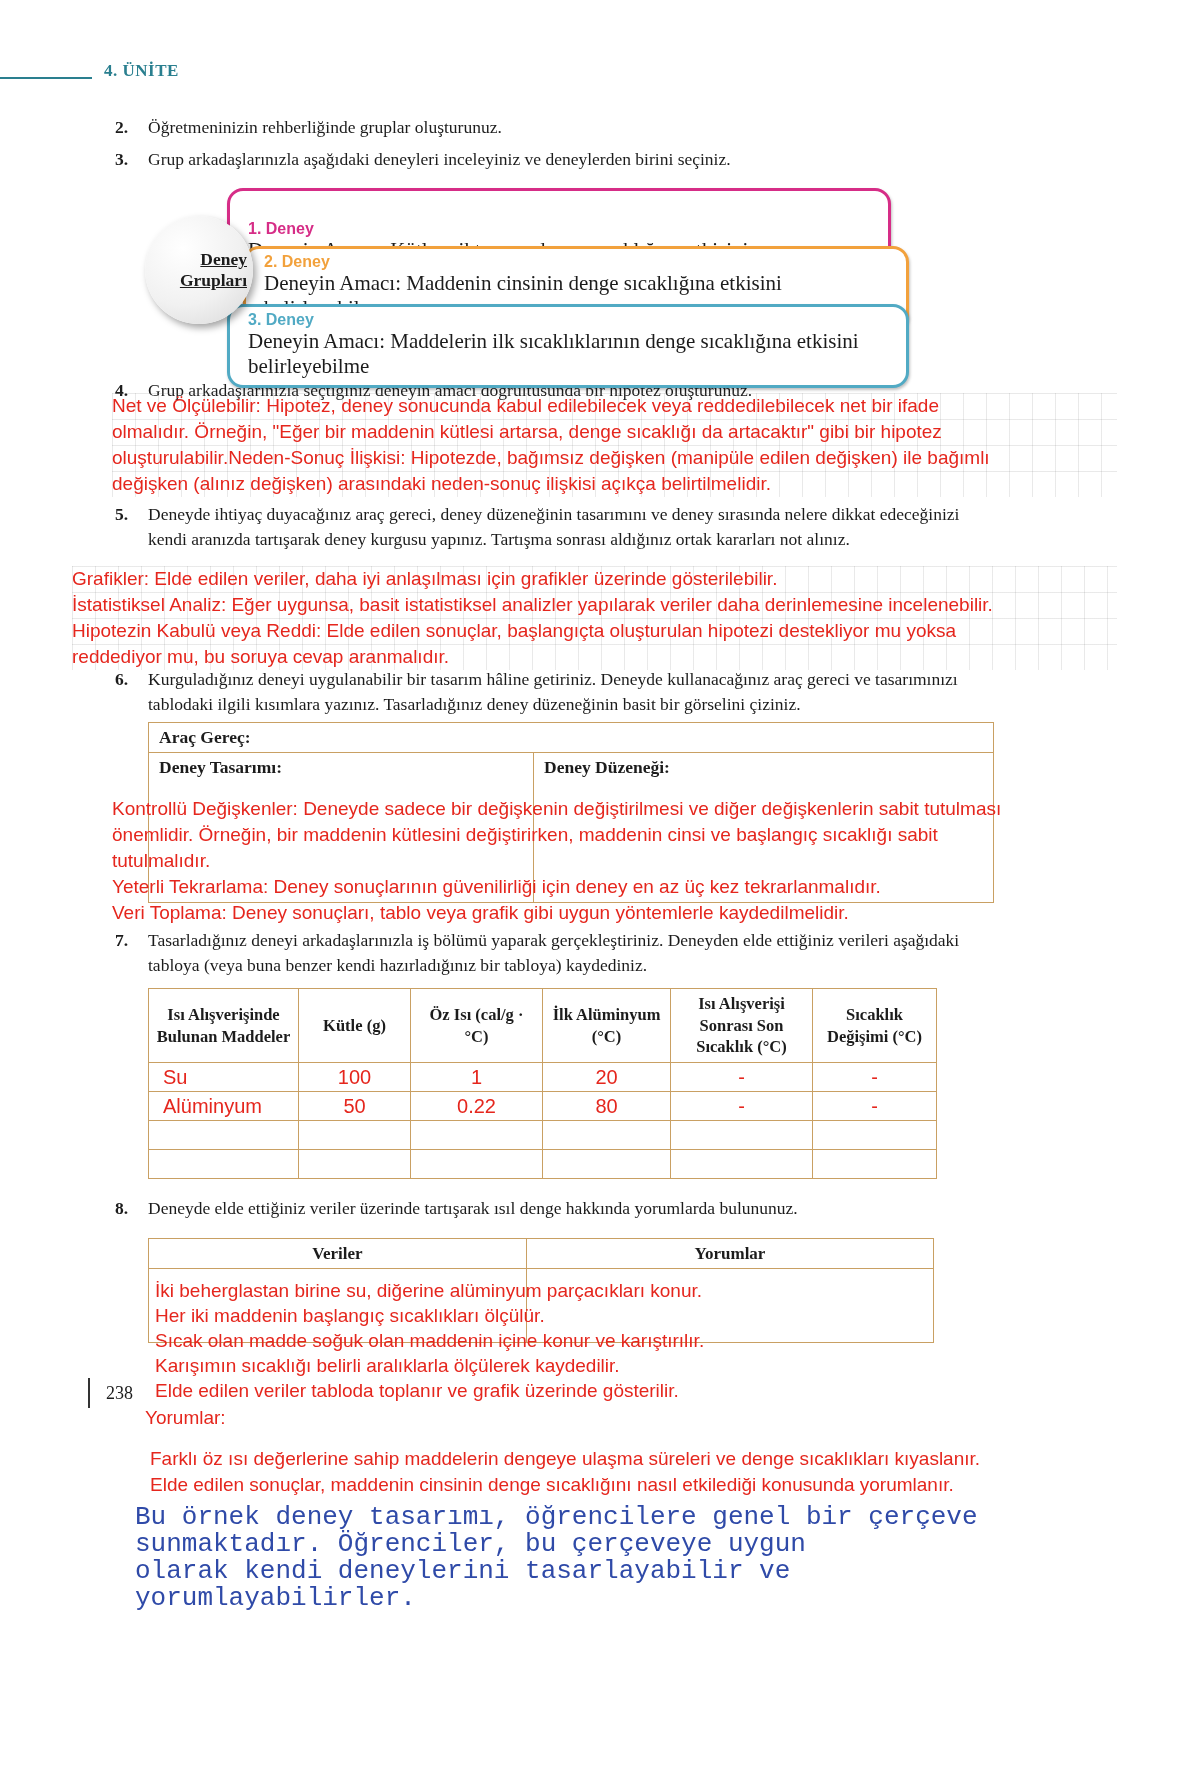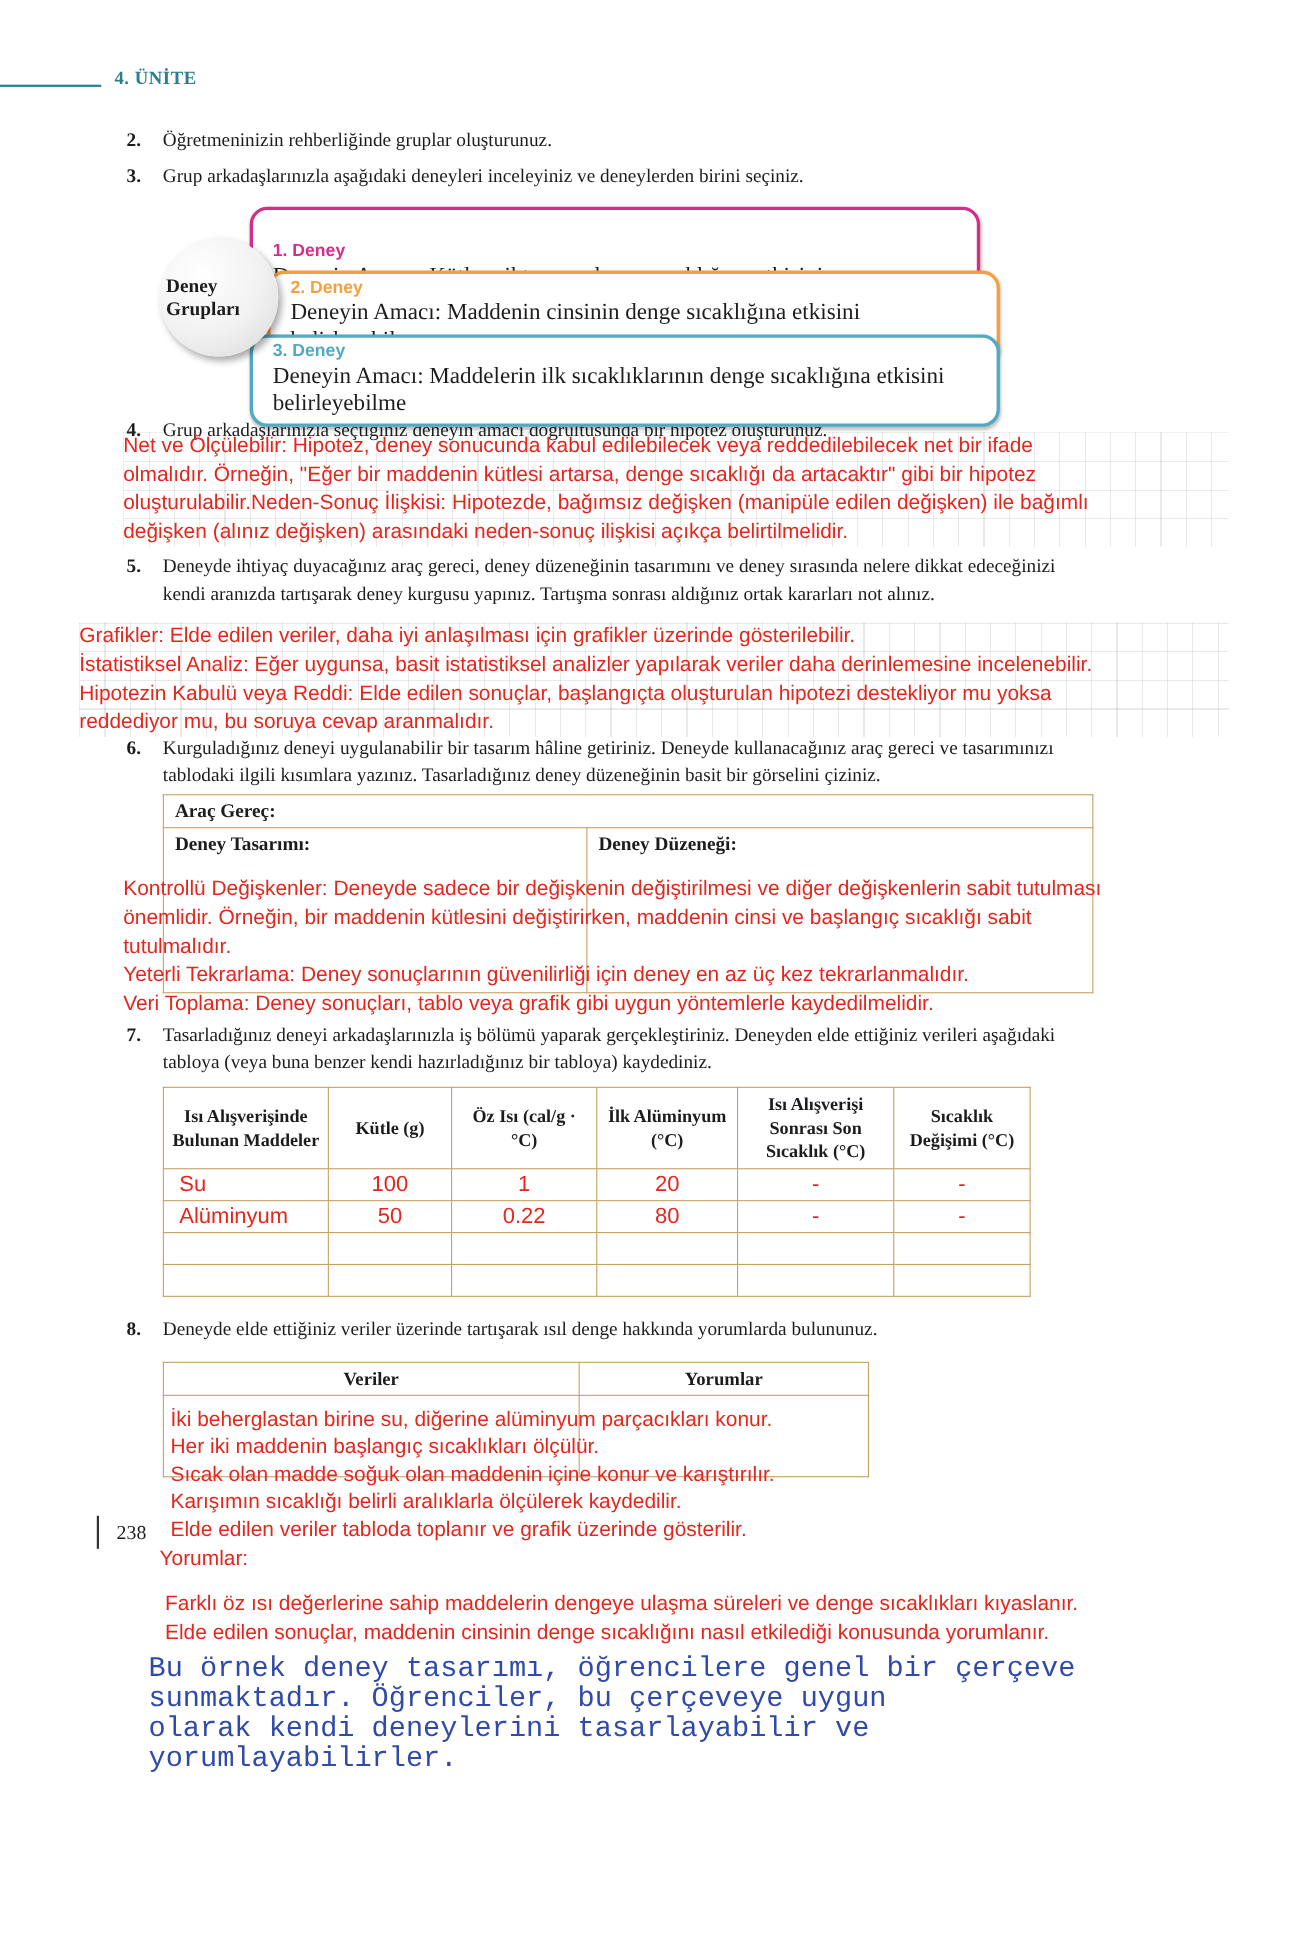--- a/index.html
+++ b/index.html
@@ -24,22 +24,22 @@
   #s5{top:502px;left:115px;width:860px;}
   #s6{top:667px;left:115px;width:860px;}
   #s7{top:928px;left:115px;width:870px;}
   #s8{top:1196px;left:115px;width:900px;}
   
   #diagram{top:186px;left:115px;width:960px;height:190px;}
   .gcircle{
     position:absolute;left:30px;top:30px;width:108px;height:108px;border-radius:50%;
     background:radial-gradient(circle at 35% 30%, #ffffff 0%, #f1f1f1 55%, #d7d7d7 100%);
     box-shadow:3px 4px 7px rgba(0,0,0,.35);
-    display:flex;align-items:center;justify-content:center;text-align:left;
-    font-weight:bold;font-size:17.5px;line-height:1.2;z-index:2;padding:6px;
+    display:flex;align-items:center;justify-content:center;text-align:right;
+    font-weight:bold;font-size:17.5px;line-height:1.2;z-index:2;padding:6px;text-decoration:underline;
   }
   .gbox{
     position:absolute;background:#fff;border-radius:16px;padding:4px 14px 6px 18px;
     box-shadow:1px 2px 3px rgba(0,0,0,.25);z-index:1;
   }
   .gbox .gtitle{font-family:"Liberation Sans", sans-serif;font-weight:bold;font-size:16px;}
   .gbox .gdesc{font-size:21px;}
   #gbox1{left:112px;top:2px;width:664px;border:3px solid #d62d87;}
   #gbox2{left:128px;top:60px;width:666px;border:3px solid #f2a13c;}
   #gbox3{left:112px;top:118px;width:682px;border:3px solid #51aac4;}
@@ -63,21 +63,21 @@
   #table6 table{width:846px;font-weight:bold;}
   #table6 td{font-size:17.5px;vertical-align:top;}
   #table6 .cell-tall{height:150px;}
   #table7{top:988px;left:148px;}
   #table7 table{width:788px;table-layout:fixed;}
   #table7 th{font-size:16.5px;font-weight:bold;text-align:center;line-height:1.3;height:74px;padding:4px 6px;}
   #table7 td{height:29px;text-align:center;padding:1px 6px;}
   .hand-cell{font-family:"Liberation Sans", sans-serif;color:var(--c-red);font-size:20px;}
   .mat-cell{text-align:left !important;padding-left:14px !important;}
   #table8{top:1238px;left:148px;}
-  #table8 table{width:642px;table-layout:fixed;}
+  #table8 table{width:786px;table-layout:fixed;}
   #table8 th{font-size:17px;font-weight:bold;text-align:center;height:30px;}
   #table8 .body-cell{height:74px;}
   
   #page-number{top:1378px;left:88px;border-left:2.5px solid #333;padding-left:16px;font-size:18px;height:30px;display:flex;align-items:center;}
   #footer-note{top:1504px;left:135px;width:950px;font-family:Liberation Mono, monospace;color:var(--c-blue);font-size:26px;line-height:27px;}
 </style>
 </head>
 <body>
 
 <div class="abs" id="unit-rule"></div>

